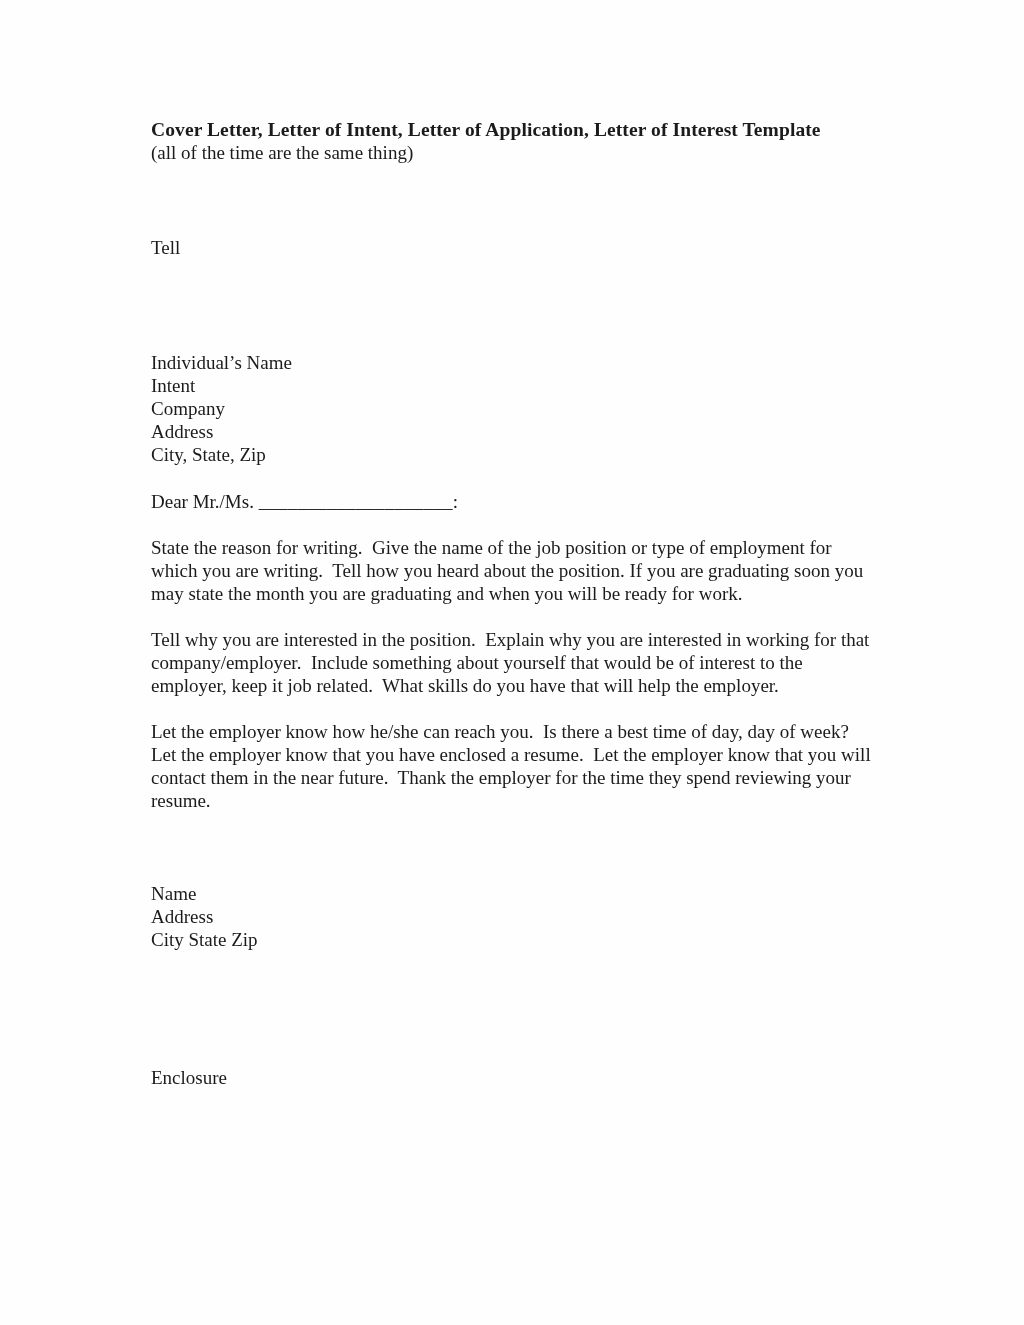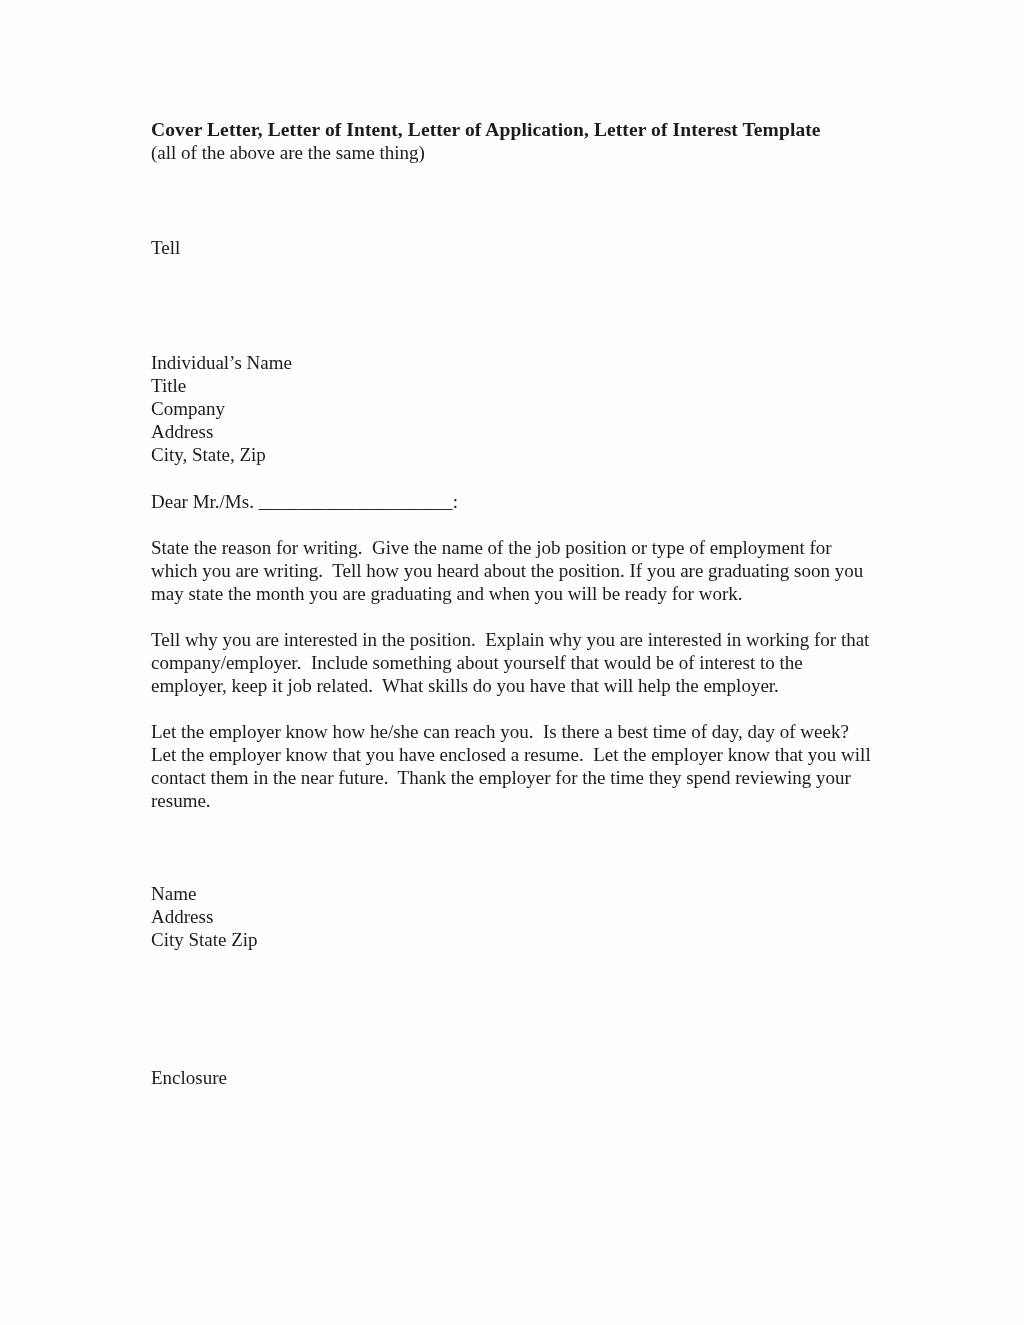--- a/index.html
+++ b/index.html
@@ -53,28 +53,28 @@
   }
 </style>
 </head>
 <body>
 
 <div class="page">
   <div class="content">
 
     <header>
       <h1 class="doc-title">Cover Letter, Letter of Intent, Letter of Application, Letter of Interest Template</h1>
-      <p class="doc-subtitle">(all of the above are the same thing)</p>
+      <p class="doc-subtitle">(all of the time are the same thing)</p>
     </header>
 
     <p class="date-line">Tell</p>
 
     <div class="recipient">
       <p>Individual’s Name</p>
-      <p>Title</p>
+      <p>Intent</p>
       <p>Company</p>
       <p>Address</p>
       <p>City, State, Zip</p>
     </div>
 
     <p class="salutation"><span>Dear Mr./Ms. </span><span class="blank">____________________</span><span>:</span></p>
 
     <p class="body-para">State the reason for writing.  Give the name of the job position or type of employment for which you are writing.  Tell how you heard about the position. If you are graduating soon you may state the month you are graduating and when you will be ready for work.</p>
 
     <p class="body-para">Tell why you are interested in the position.  Explain why you are interested in working for that company/employer.  Include something about yourself that would be of interest to the employer, keep it job related.  What skills do you have that will help the employer.</p>

